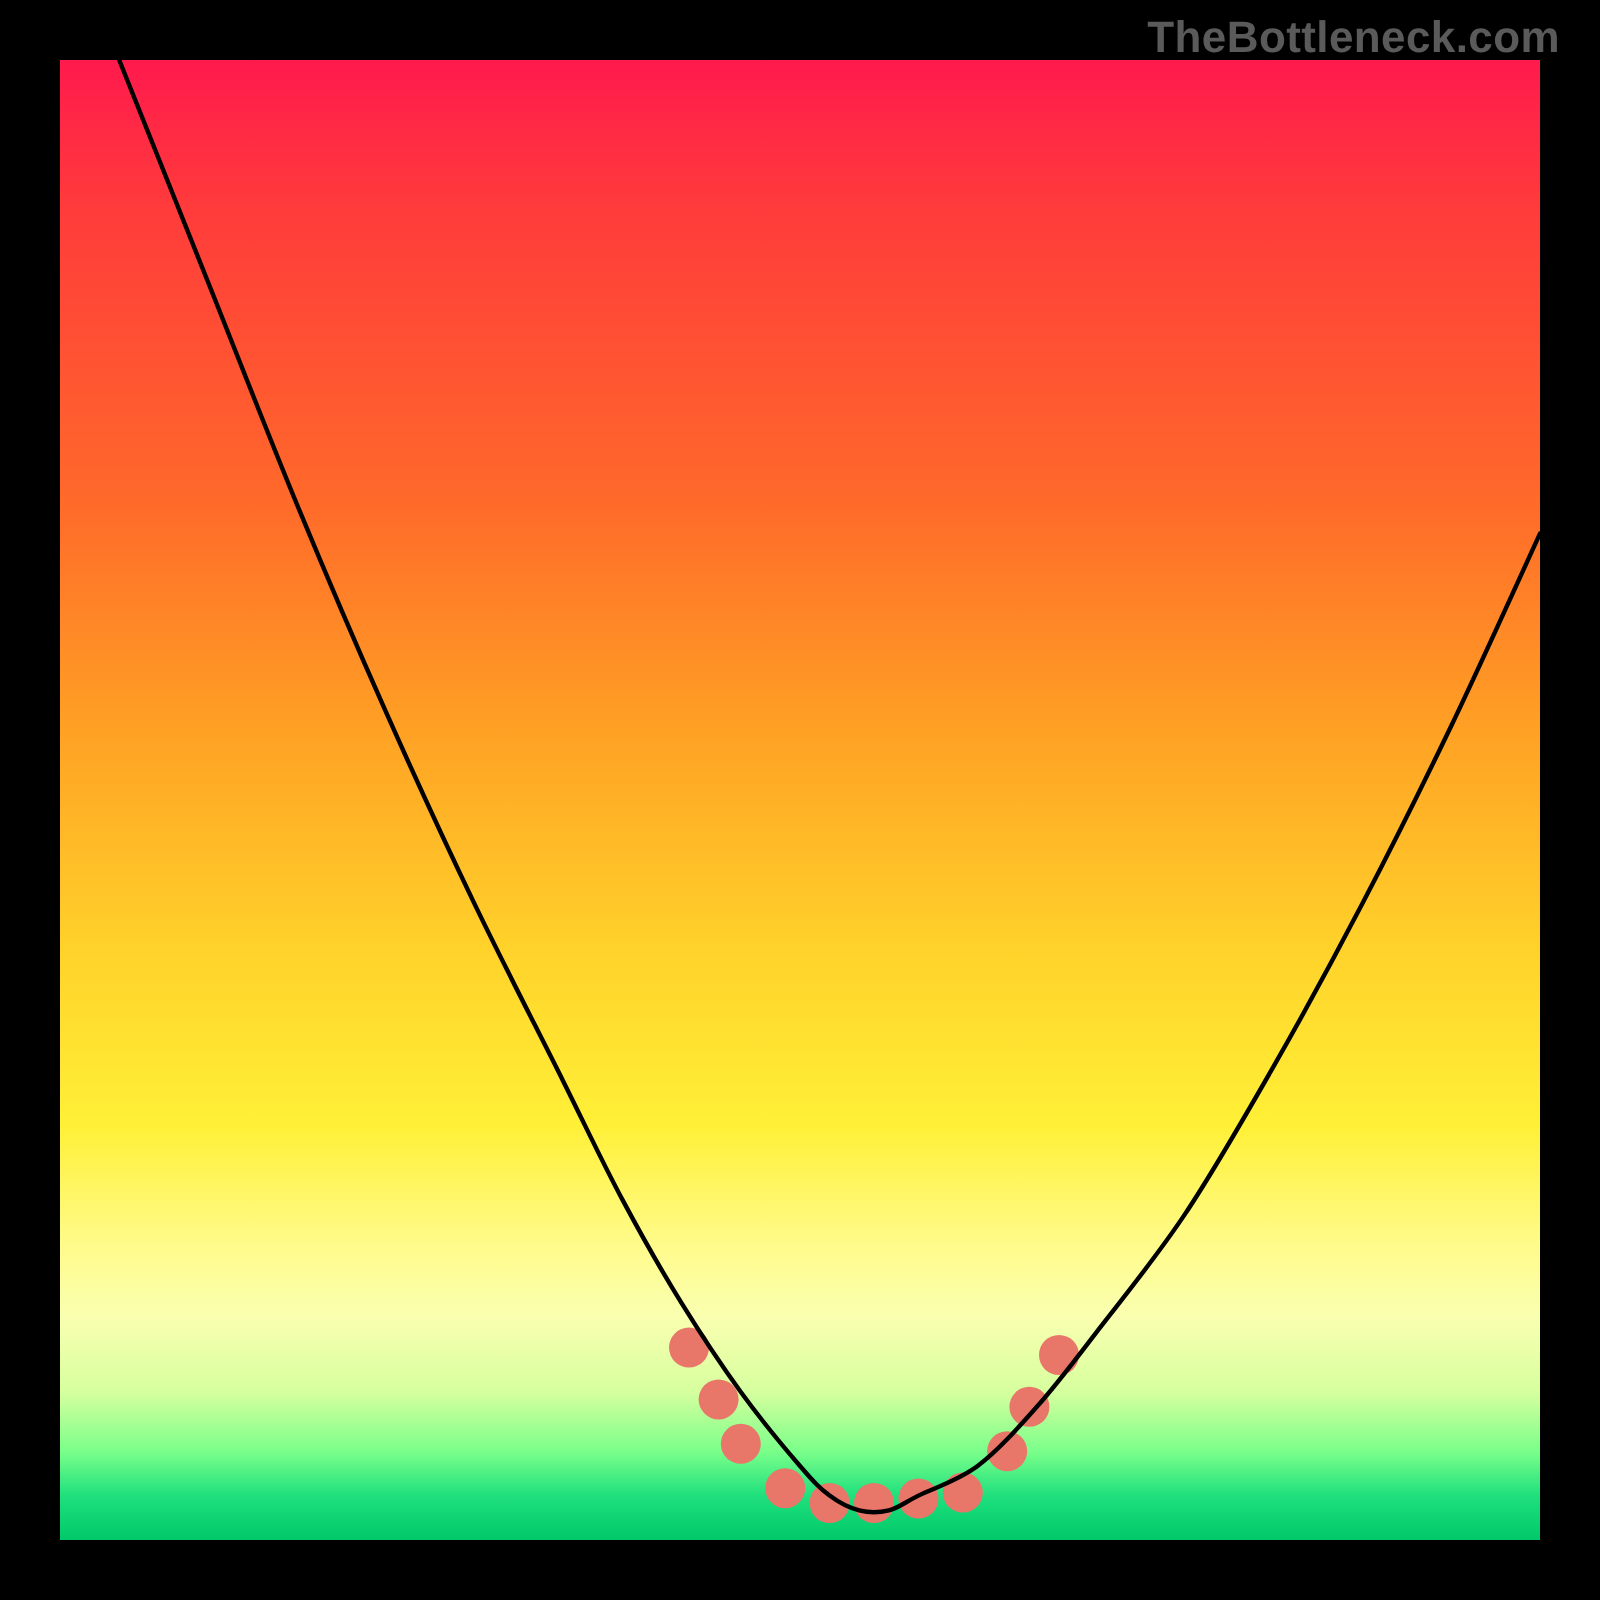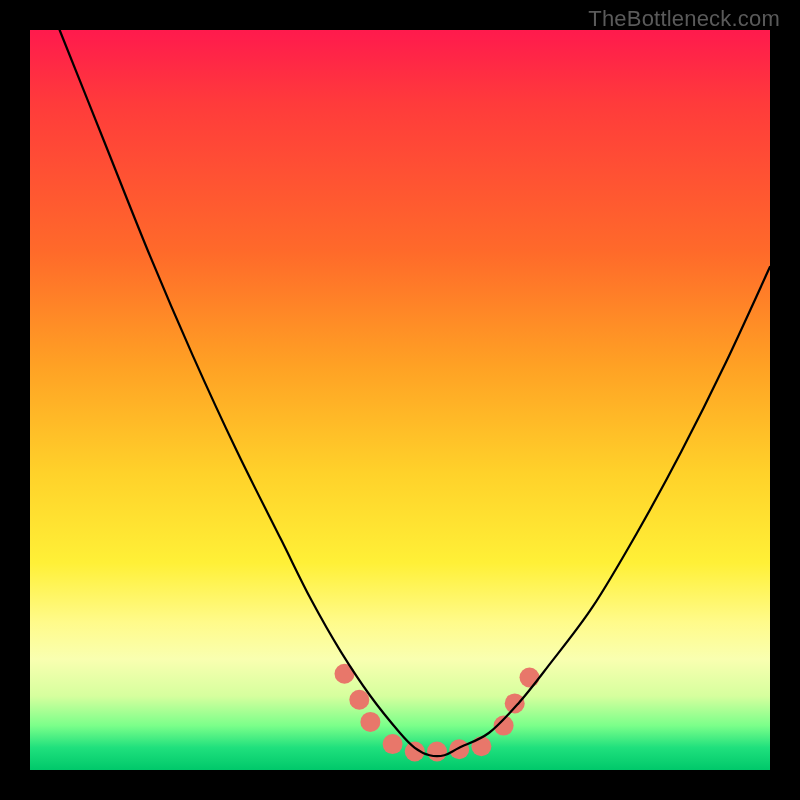--- a/index.html
+++ b/index.html
@@ -38,21 +38,21 @@
       #1fe07d 97%,
       #00c86a 100%
     );
   }
   .watermark {
     position: absolute;
     top: 6px;
     right: 20px;
     color: #5a5a5a;
     font-size: 22px;
-    font-weight: 400;
+    font-weight: 700;
     letter-spacing: 0.2px;
     user-select: none;
   }
   svg.curve {
     position: absolute;
     left: 0;
     top: 0;
     width: 740px;
     height: 740px;
     overflow: visible;

